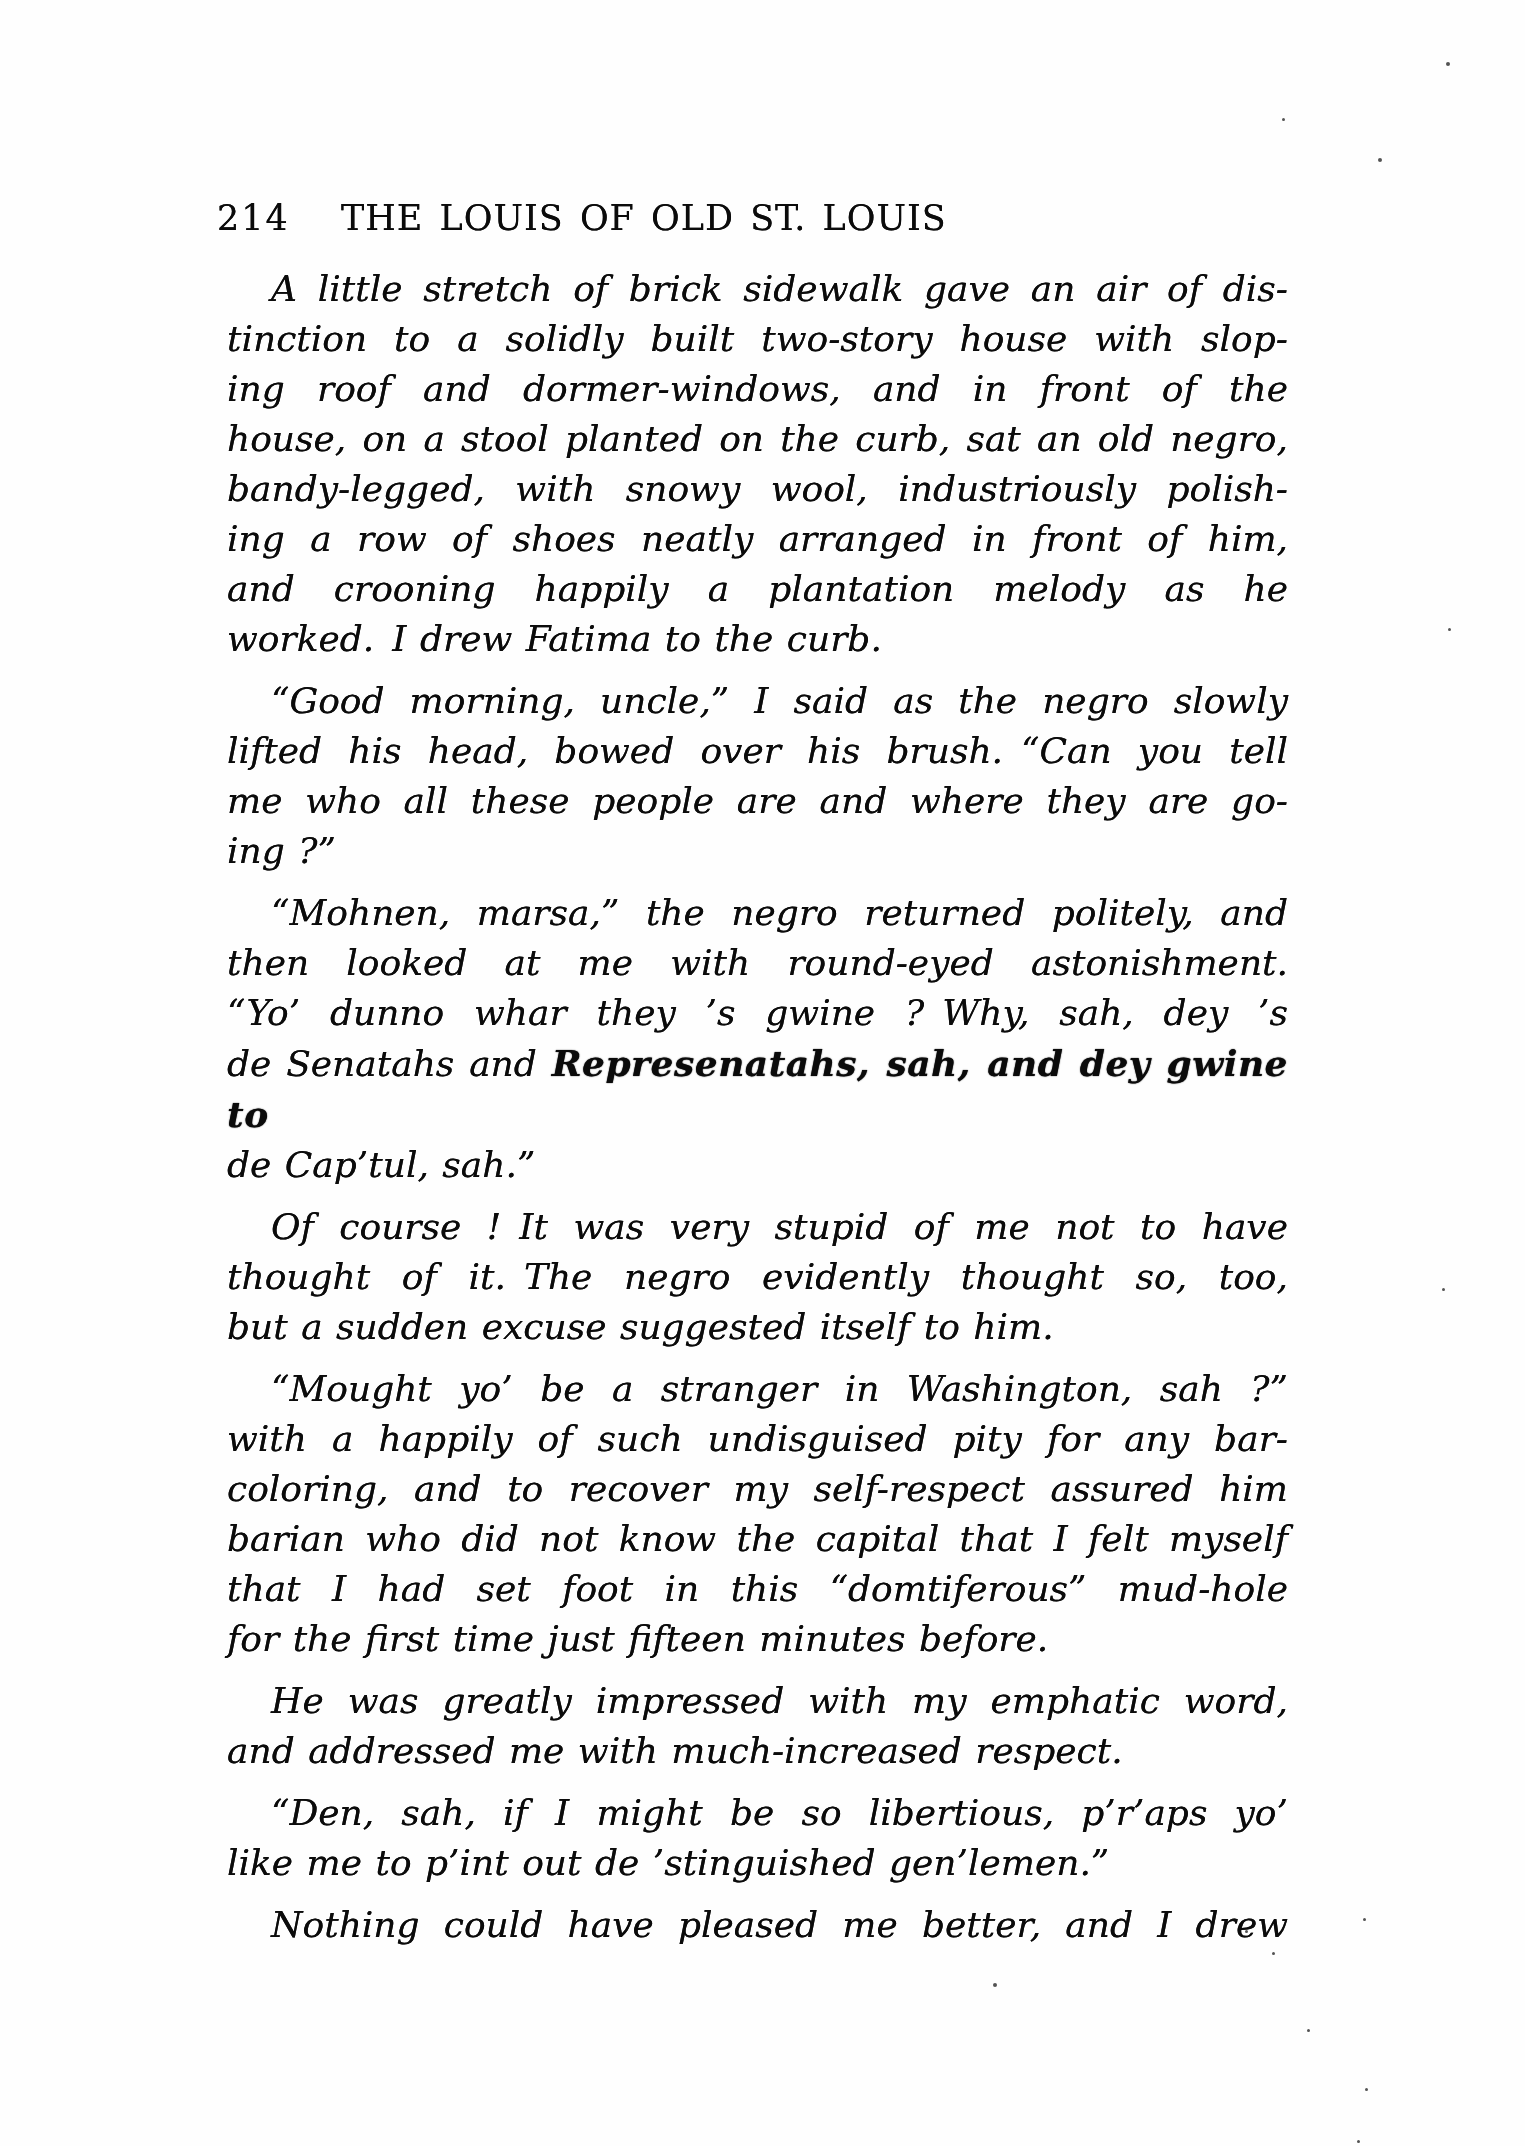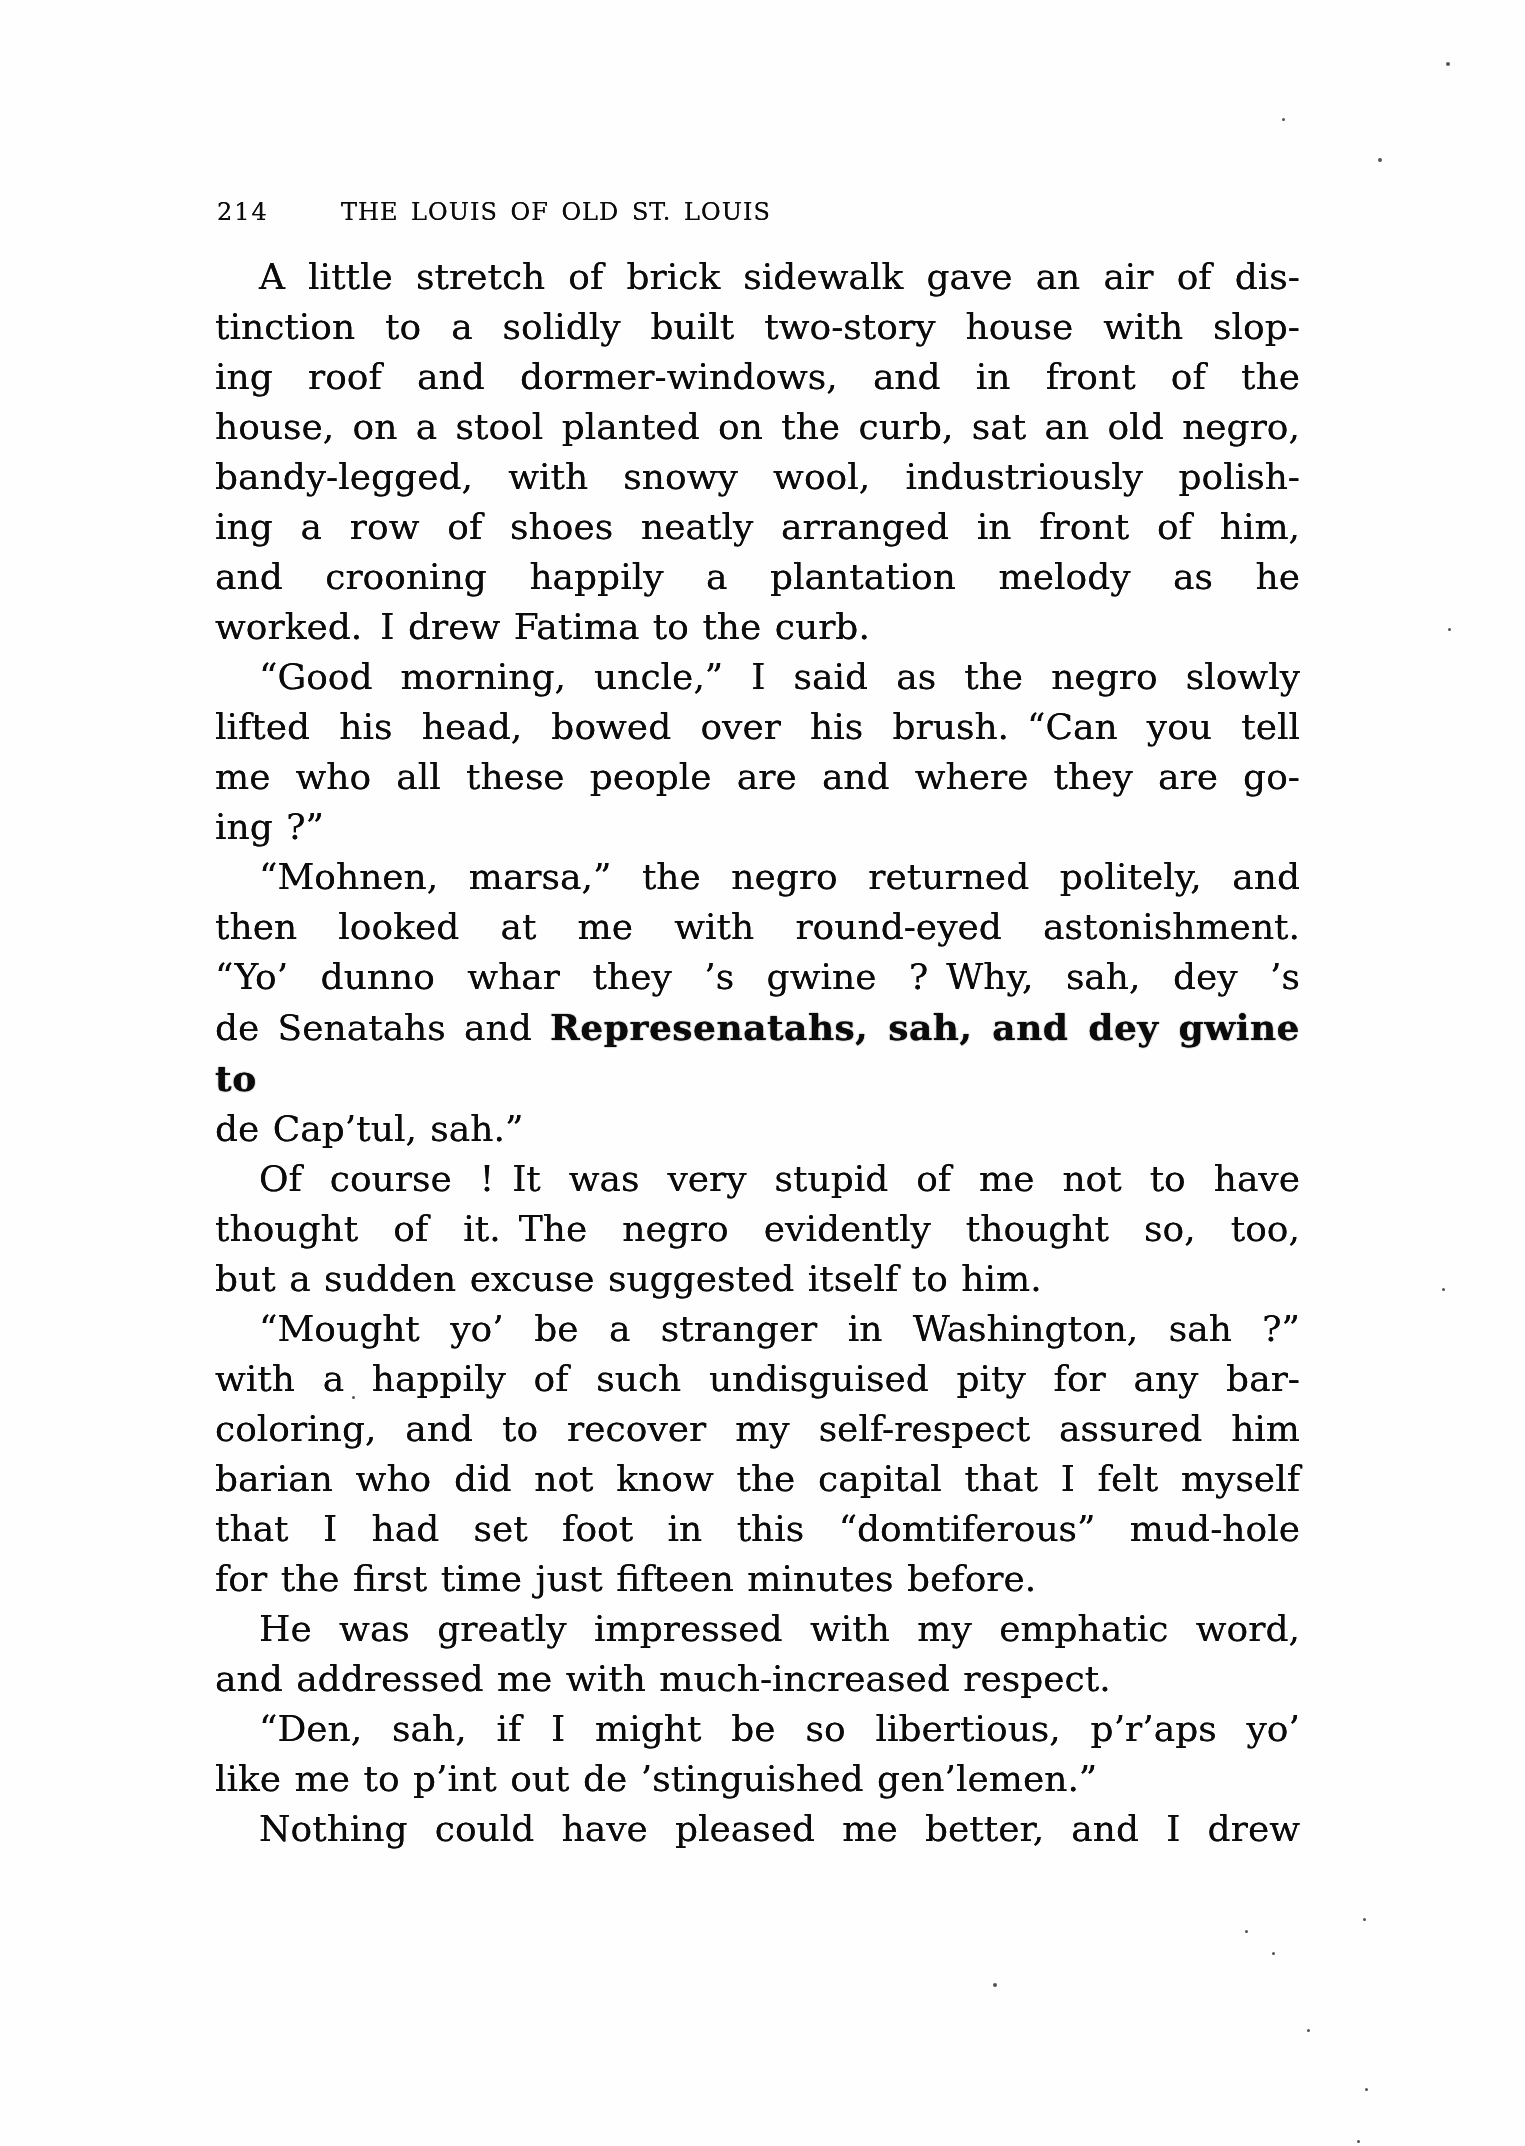--- a/index.html
+++ b/index.html
@@ -19,21 +19,21 @@
     inset: 0;
     background: #fefefe;
     color: #0b0b0b;
   }
   .running-head {
     position: absolute;
     top: 198px;
     left: 215px;
     width: 1085px;
     height: 44px;
-    font-size: 24px;
+    font-size: 35px;
     text-shadow: 0 0 0.6px rgba(0,0,0,0.85);
   }
   .page-number {
     position: absolute;
     left: 2px;
     top: 0;
     letter-spacing: 2px;
   }
   .running-title {
     position: absolute;
@@ -44,21 +44,21 @@
   }
   .body-text {
     position: absolute;
     top: 252px;
     left: 215px;
     width: 1085px;
     font-size: 36px;
     line-height: 50px;
     text-shadow: 0 0 0.6px rgba(0,0,0,0.85);
   }
-  .paragraph { margin: 0; }
+  .paragraph { margin: 12px; font-style: italic; }
   .line {
     text-align: justify;
     text-align-last: justify;
     word-spacing: 2px;
   }
   .line.indent { padding-left: 44px; }
   .line.last {
     text-align: center;
     text-align-last: left;
   }

